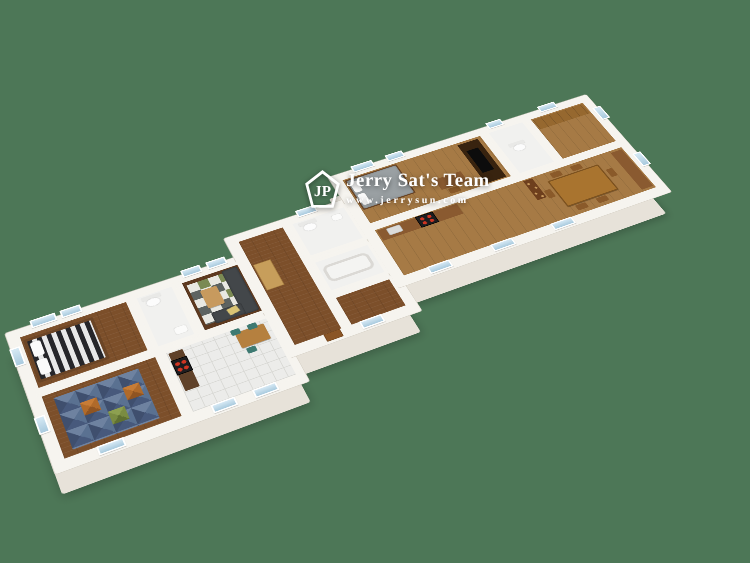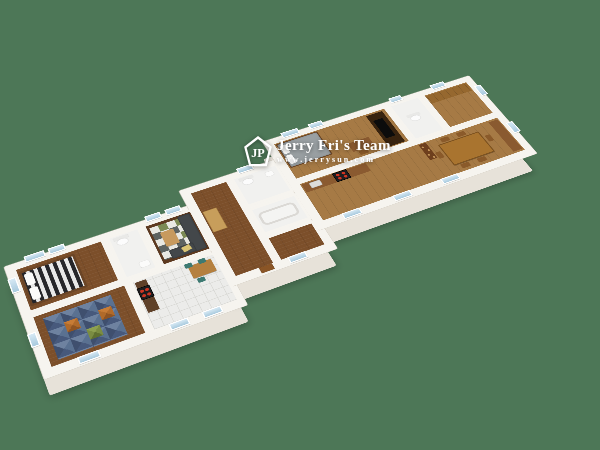--- a/index.html
+++ b/index.html
@@ -206,16 +206,16 @@
     <div class="win" style="left:698px;top:209px;width:32px;height:13px;"></div>
   </div>
 </div>
 
 <div class="watermark">
   <svg width="28" height="31" viewBox="0 0 30 33">
     <polygon points="15,1.5 28.5,12 23.5,31 6.5,31 1.5,12" fill="none" stroke="#ffffff" stroke-width="2.4"></polygon>
     <text x="15" y="22" text-anchor="middle" font-family="Liberation Serif, serif" font-weight="bold" font-size="13" fill="#ffffff">JP</text>
   </svg>
   <div class="wm-text">
-    <div class="wm-title">Jerry Fri's Team</div>
+    <div class="wm-title">Jerry Sat's Team</div>
     <div class="wm-url">www.jerrysun.com</div>
   </div>
 </div>
 
 </body></html>

